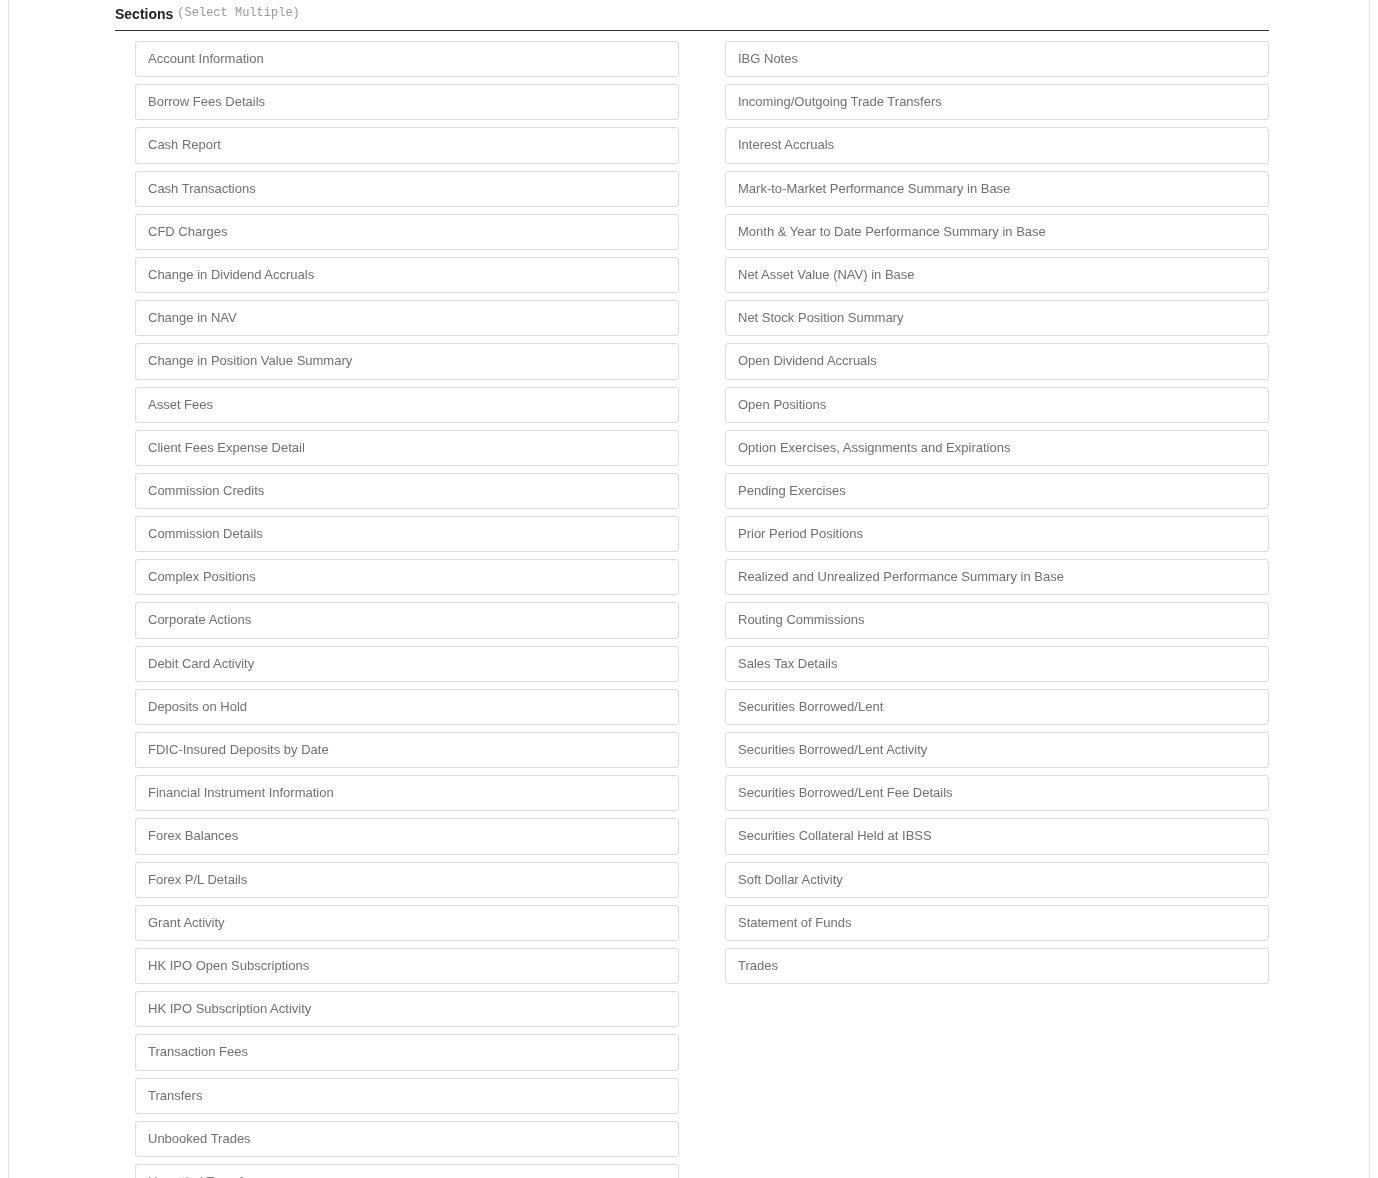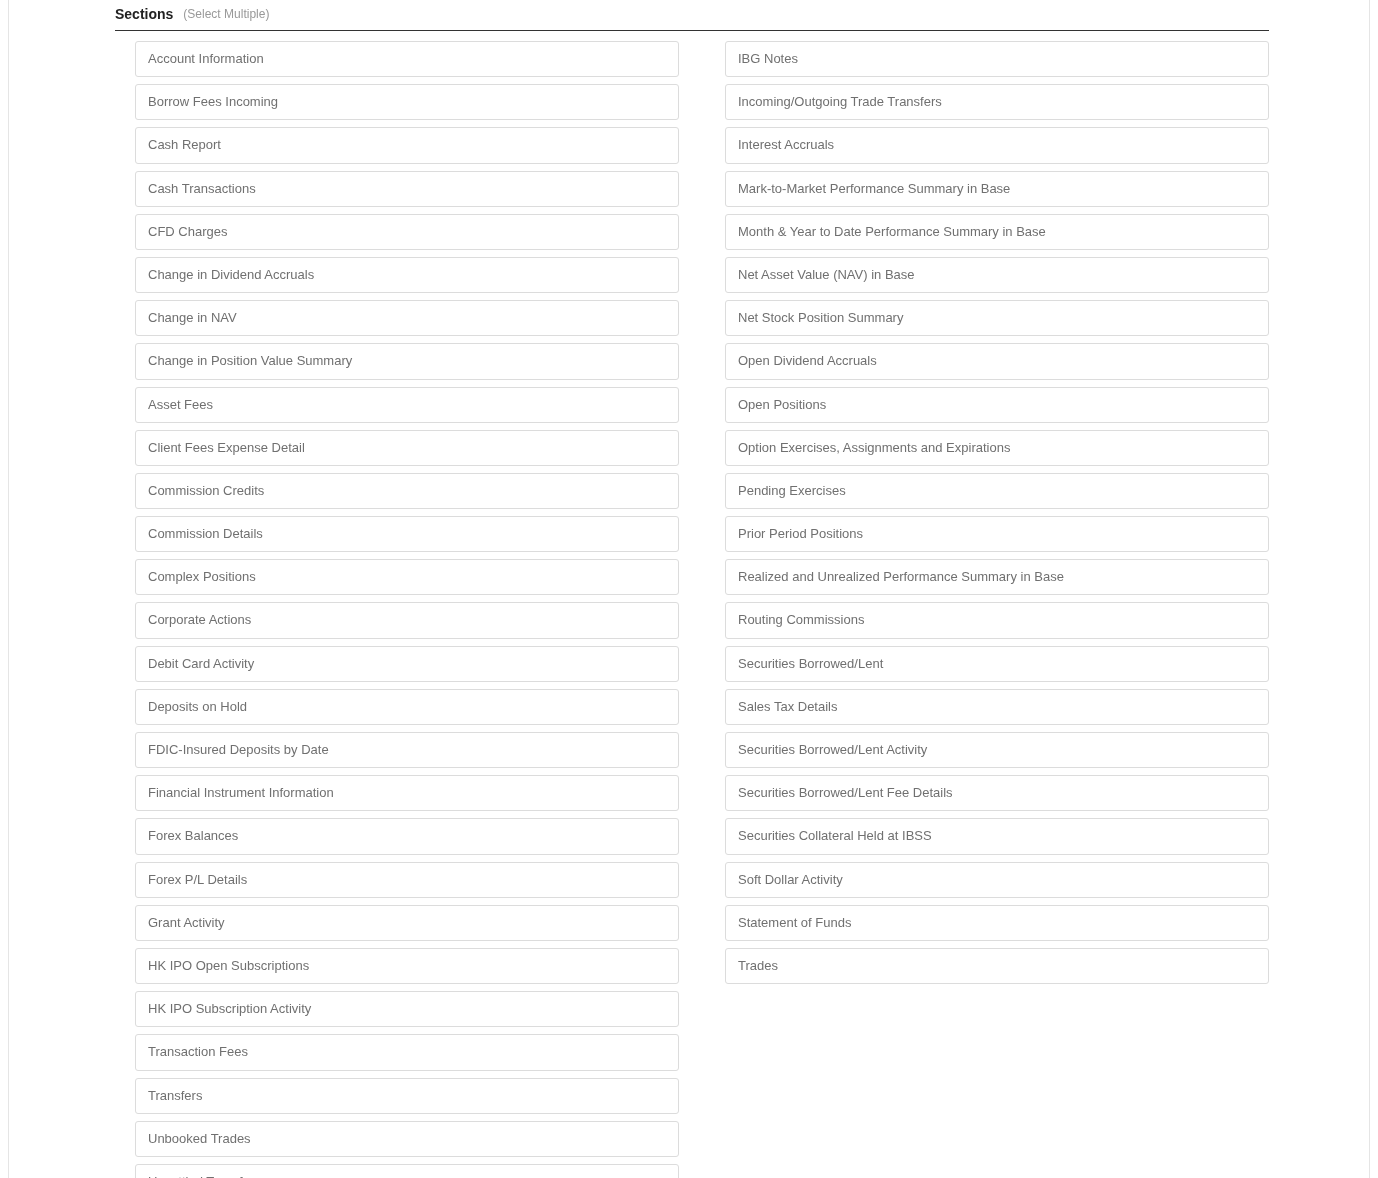--- a/index.html
+++ b/index.html
@@ -19,33 +19,34 @@
     border-top: none;
     margin: 0 8px;
     padding: 0 0 20px 0;
     background: #fff;
   }
   .section-wrapper {
     padding: 0 100px 0 106px;
   }
   .section-header {
     display: flex;
-    align-items: center;
-    gap: 10px;
+    align-items: flex-start;
+    gap: 4px;
     padding: 6px 0 8px 0;
     border-bottom: 1px solid #333;
   }
   .section-title {
     font-size: 14px;
     font-weight: 700;
     color: #222;
   }
   .section-hint {
     font-size: 12px;
     color: #999;
+    font-family: Liberation Mono, monospace;
   }
   .columns {
     display: flex;
     gap: 26px;
     margin-top: 10px;
   }
   .col {
     flex: 1;
     display: flex;
     flex-direction: column;
@@ -71,21 +72,21 @@
   <div class="section-wrapper">
 
     <div class="section-header">
       <span class="section-title">Sections</span>
       <span class="section-hint">(Select Multiple)</span>
     </div>
 
     <div class="columns">
       <div class="col" id="col-left">
           <div class="option-item">Account Information</div>
-          <div class="option-item">Borrow Fees Incoming</div>
+          <div class="option-item">Borrow Fees Details</div>
           <div class="option-item">Cash Report</div>
           <div class="option-item">Cash Transactions</div>
           <div class="option-item">CFD Charges</div>
           <div class="option-item">Change in Dividend Accruals</div>
           <div class="option-item">Change in NAV</div>
           <div class="option-item">Change in Position Value Summary</div>
           <div class="option-item">Asset Fees</div>
           <div class="option-item">Client Fees Expense Detail</div>
           <div class="option-item">Commission Credits</div>
           <div class="option-item">Commission Details</div>
@@ -113,22 +114,22 @@
           <div class="option-item">Month &amp; Year to Date Performance Summary in Base</div>
           <div class="option-item">Net Asset Value (NAV) in Base</div>
           <div class="option-item">Net Stock Position Summary</div>
           <div class="option-item">Open Dividend Accruals</div>
           <div class="option-item">Open Positions</div>
           <div class="option-item">Option Exercises, Assignments and Expirations</div>
           <div class="option-item">Pending Exercises</div>
           <div class="option-item">Prior Period Positions</div>
           <div class="option-item">Realized and Unrealized Performance Summary in Base</div>
           <div class="option-item">Routing Commissions</div>
+          <div class="option-item">Sales Tax Details</div>
           <div class="option-item">Securities Borrowed/Lent</div>
-          <div class="option-item">Sales Tax Details</div>
           <div class="option-item">Securities Borrowed/Lent Activity</div>
           <div class="option-item">Securities Borrowed/Lent Fee Details</div>
           <div class="option-item">Securities Collateral Held at IBSS</div>
           <div class="option-item">Soft Dollar Activity</div>
           <div class="option-item">Statement of Funds</div>
           <div class="option-item">Trades</div>
         </div>
     </div>
 
   </div>

